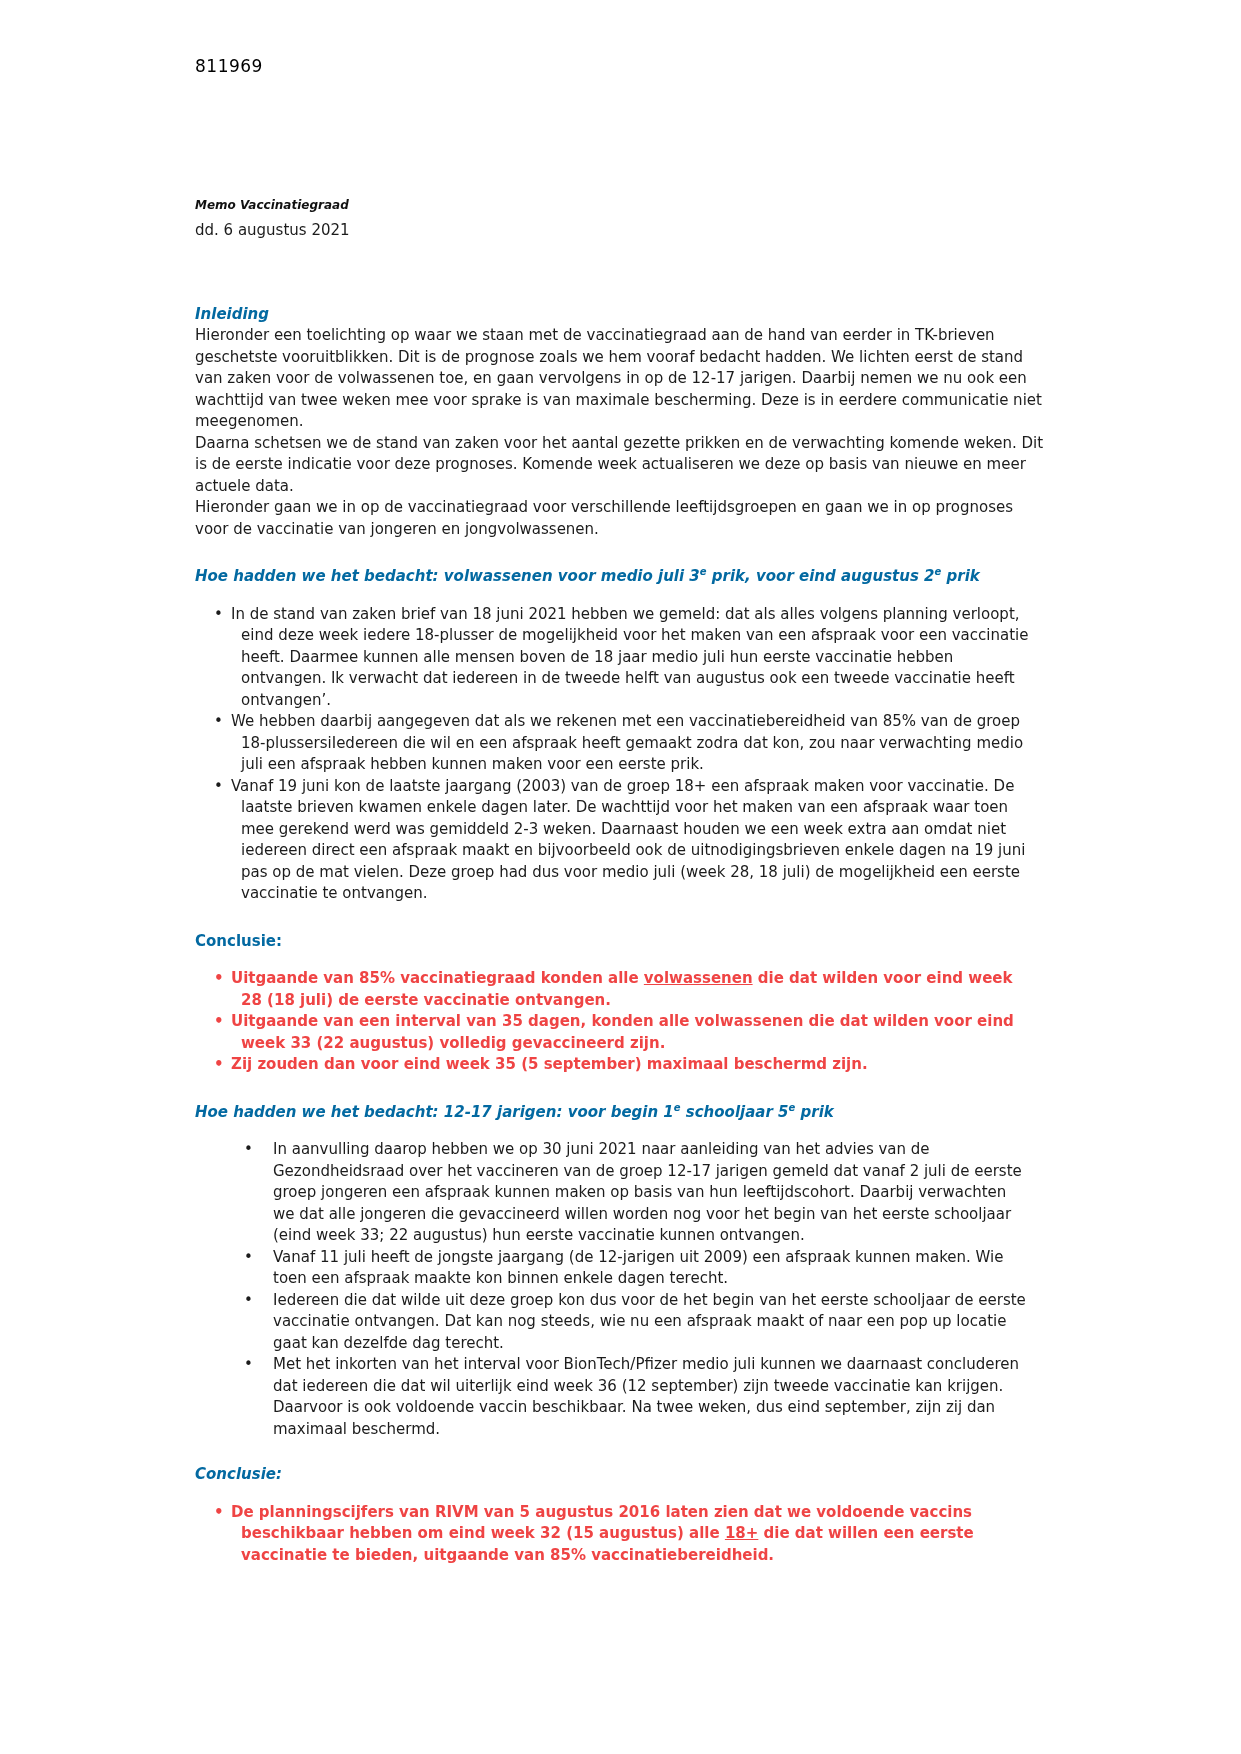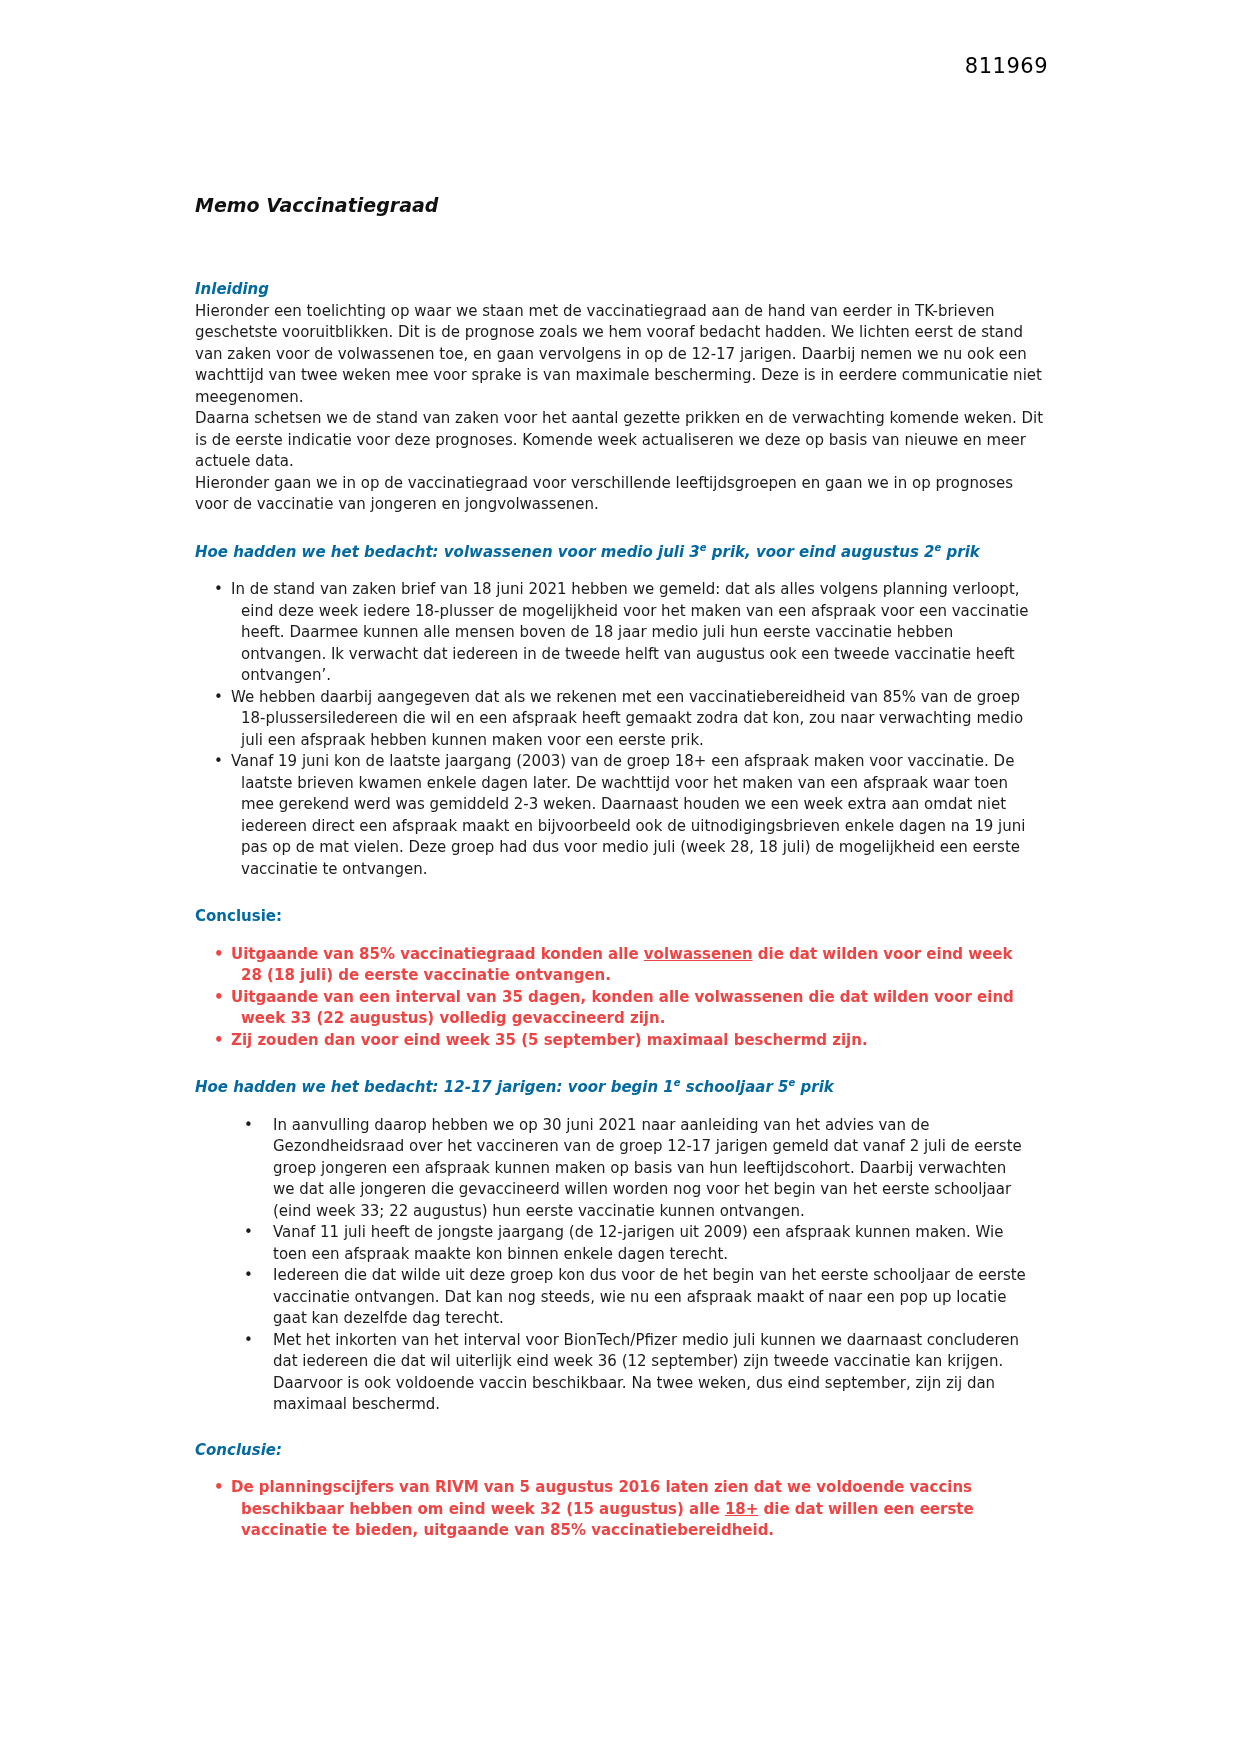--- a/index.html
+++ b/index.html
@@ -10,29 +10,28 @@
   }
   .page {
     position: relative;
     width: 1241px;
     min-height: 1754px;
     background: #ffffff;
     box-sizing: border-box;
     padding: 52px 193px 60px 195px;
   }
   .doc-number {
-    text-align: right;
-    font-size: 21px;
+    font-size: 17px;
     line-height: 28px;
     color: #000000;
     letter-spacing: 0.5px;
   }
   .memo-title {
     margin: 113px 0 0 0;
-    font-size: 19px;
+    font-size: 12px;
     line-height: 24px;
     font-weight: bold;
     font-style: italic;
     color: #111111;
   }
   .memo-date {
     margin: 3px 0 0 0;
     font-size: 17px;
     line-height: 22px;
   }
@@ -78,20 +77,21 @@
   .u { text-decoration: underline; }
 </style>
 </head>
 <body>
 
 <div class="page">
 
   <div class="doc-number">811969</div>
 
   <h1 class="memo-title">Memo Vaccinatiegraad</h1>
+  <div class="memo-date body-text">dd. 6 augustus 2021</div>
 
   <div class="body-text">
 
     <h2 class="h-inleiding">Inleiding</h2>
     <p>Hieronder een toelichting op waar we staan met de vaccinatiegraad aan de hand van eerder in TK-brieven geschetste vooruitblikken. Dit is de prognose zoals we hem vooraf bedacht hadden. We lichten eerst de stand van zaken voor de volwassenen toe, en gaan vervolgens in op de 12-17 jarigen. Daarbij nemen we nu ook een wachttijd van twee weken mee voor sprake is van maximale bescherming. Deze is in eerdere communicatie niet meegenomen.</p>
     <p>Daarna schetsen we de stand van zaken voor het aantal gezette prikken en de verwachting komende weken. Dit is de eerste indicatie voor deze prognoses. Komende week actualiseren we deze op basis van nieuwe en meer actuele data.</p>
     <p>Hieronder gaan we in op de vaccinatiegraad voor verschillende leeftijdsgroepen en gaan we in op prognoses voor de vaccinatie van jongeren en jongvolwassenen.</p>
 
     <h2 class="h-gap"><span>Hoe hadden we het bedacht: volwassenen voor medio juli 3</span><sup>e</sup><span> prik, voor eind augustus 2</span><sup>e</sup><span> prik</span></h2>
 

